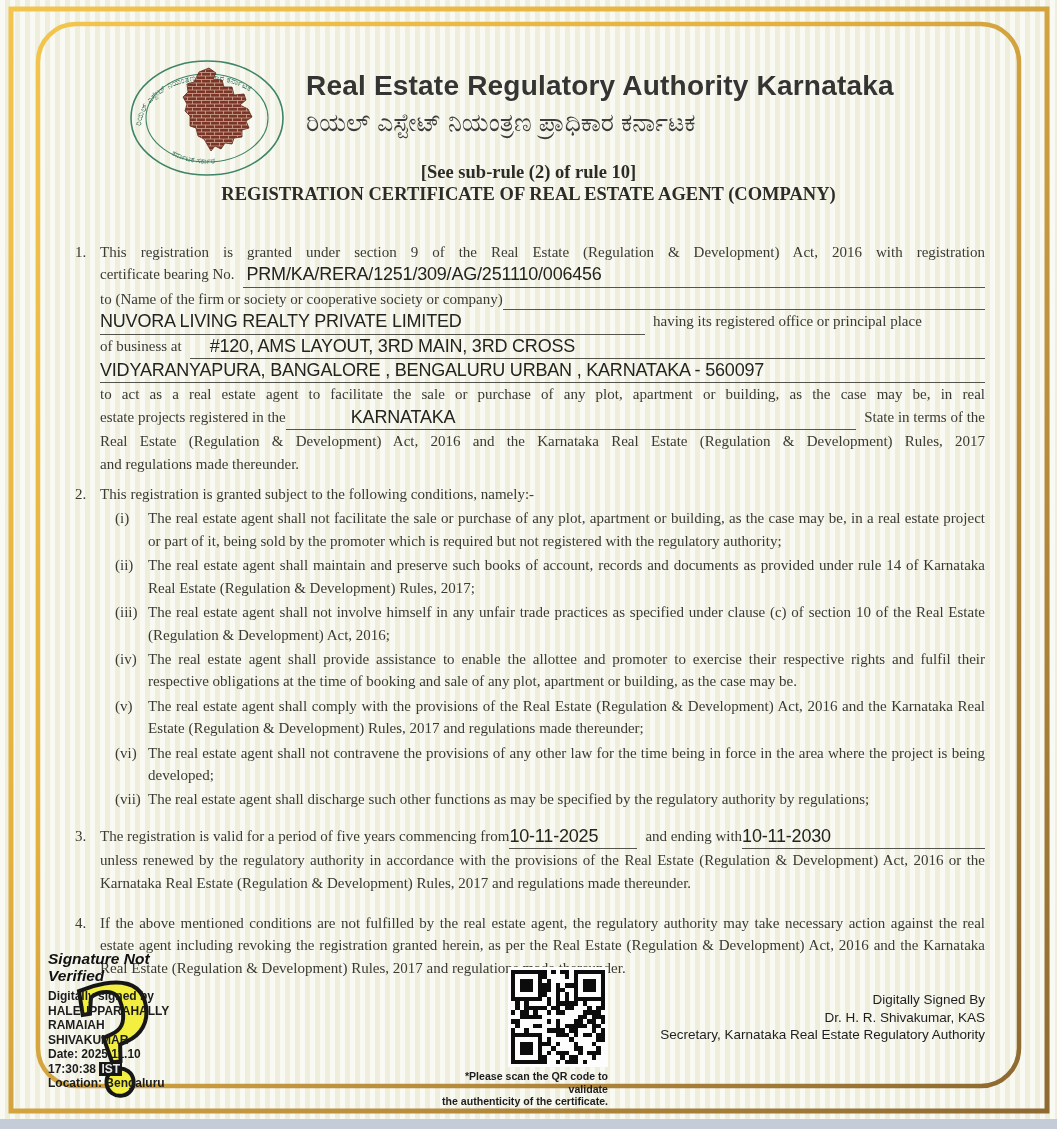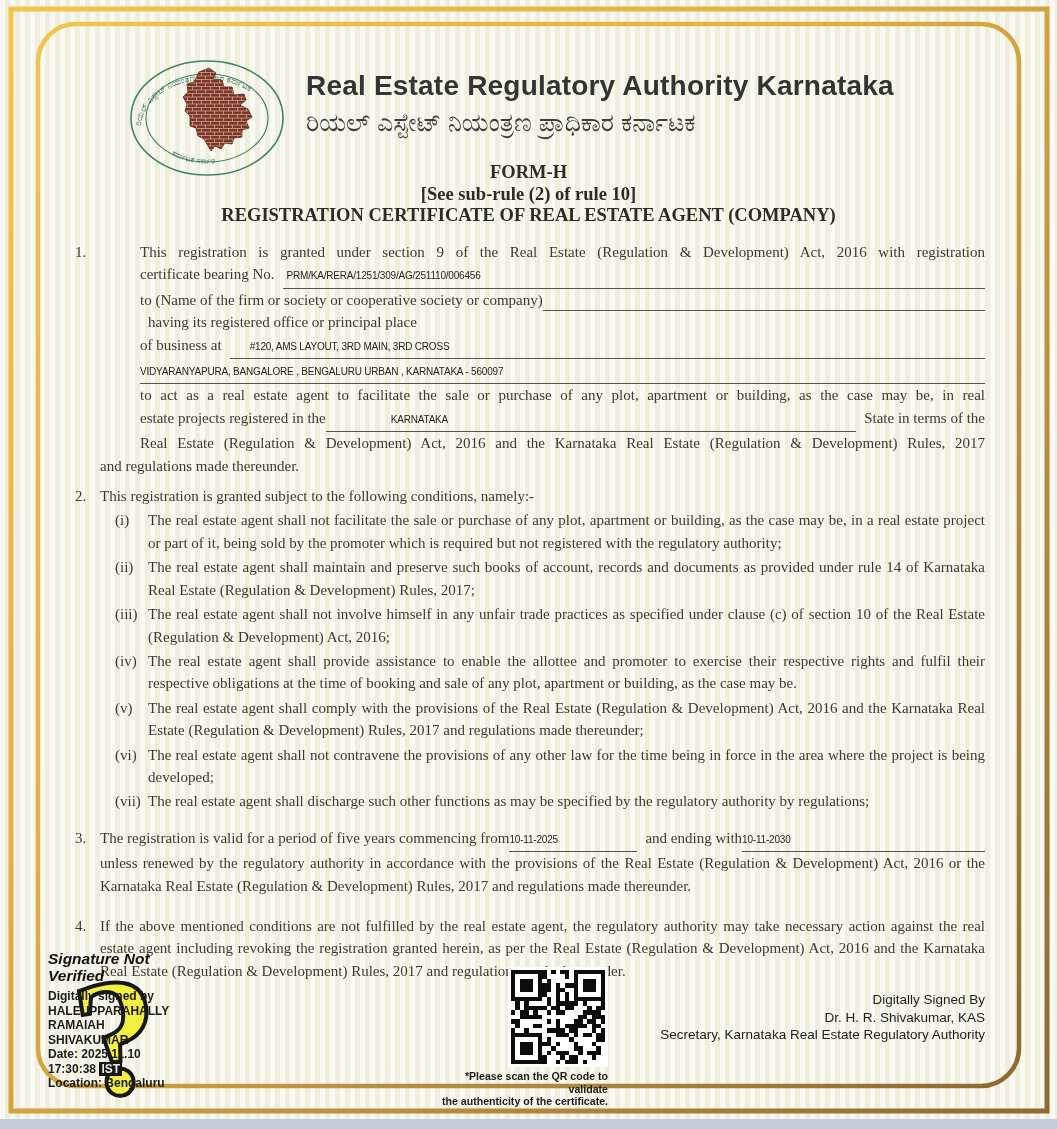--- a/index.html
+++ b/index.html
@@ -20,25 +20,25 @@
   .org-kn{font-size:25px;color:#3d3d3c;margin-top:6px;white-space:nowrap;}
   .formblock{position:absolute;left:0;right:0;top:162px;text-align:center;
     font-weight:bold;font-size:18.5px;line-height:21.5px;color:#2c2b25;}
 
   
   .content{position:absolute;left:75px;right:72px;top:241px;font-size:15px;line-height:22.4px;}
   .item{display:flex;}
   .inum{width:25px;flex:none;}
   .ibody{flex:1;min-width:0;}
   .just{text-align:justify;}
-  .pline{display:flex;align-items:stretch;white-space:nowrap;padding-left:40px;}
+  .pline{display:flex;align-items:stretch;white-space:nowrap;}
   .jl{text-align:justify;text-align-last:justify;}
   .fill{flex:1;border-bottom:1.4px solid #55544c;min-width:0;overflow:hidden;}
   .fillfix{border-bottom:1.4px solid #55544c;overflow:hidden;}
-  .val{font-family:"Liberation Sans",sans-serif;font-size:10px;letter-spacing:-.2px;color:#24241f;margin-top:10px;}
+  .val{font-family:"Liberation Sans",sans-serif;font-size:18px;letter-spacing:-.2px;color:#24241f;margin-top:10px;}
   .gap{width:8px;flex:none;}
   .conds{margin-left:15px;margin-top:1px;}
   .cond{display:flex;margin-top:2px;}
   .cnum{width:33px;flex:none;}
   .c3line{display:flex;align-items:stretch;white-space:nowrap;}
   .cfill{border-bottom:1.4px solid #55544c;text-align:left;}
   .m-t8{margin-top:8px;} .m-t14{margin-top:14px;} .m-t18{margin-top:18px;}
 
   
   .qmark{position:absolute;left:38px;top:948px;width:200px;height:170px;z-index:1;}
@@ -92,41 +92,41 @@
     </text>
     <path fill="url(#brick)" stroke="#5e261b" stroke-width="0.8" d="M72 14 l10 -4 7 5 -3 6 9 1 2 7 8 0 2 8 10 -1 2 6 -6 5 8 4 4 8 -6 4 3 7 -7 2 0 7 -8 1 -2 6 -7 -1 -4 6 -6 -3 -4 5 -7 -12 -6 -3 -2 -8 -6 -2 0 -10 -5 -5 2 -7 -4 -7 5 -5 -1 -8 7 -2 z"></path>
   </svg>
 
   <div class="titleblock">
     <div class="org-en">Real Estate Regulatory Authority Karnataka</div>
     <div class="org-kn">ರಿಯಲ್ ಎಸ್ಟೇಟ್ ನಿಯಂತ್ರಣ ಪ್ರಾಧಿಕಾರ ಕರ್ನಾಟಕ</div>
   </div>
 
   <div class="formblock">
-    <div>FORM-H</div>
     <div>[See sub-rule (2) of rule 10]</div>
     <div>REGISTRATION CERTIFICATE OF REAL ESTATE AGENT (COMPANY)</div>
   </div>
 
   <div class="content">
 
     <div class="item">
       <div class="inum">1.</div>
       <div class="ibody">
         <div class="pline jl" style="white-space:normal;display:block;">This registration is granted under section 9 of the Real Estate (Regulation &amp; Development) Act, 2016 with registration</div>
         <div class="pline">
           <span>certificate bearing  No.</span>
           <span class="gap"></span>
           <span class="fill"><span class="val" style="padding-left:4px;">PRM/KA/RERA/1251/309/AG/251110/006456</span></span>
         </div>
         <div class="pline">
           <span>to (Name of the firm or society or cooperative society or company)</span>
           <span class="fill"></span>
         </div>
         <div class="pline">
+          <span class="fillfix" style="width:545px;"><span class="val">NUVORA LIVING REALTY PRIVATE LIMITED</span></span>
           <span class="gap"></span>
           <span>having its registered office or principal place</span>
         </div>
         <div class="pline">
           <span>of business at</span>
           <span class="gap"></span>
           <span class="fill"><span class="val" style="padding-left:20px;">#120, AMS LAYOUT, 3RD MAIN, 3RD CROSS</span></span>
         </div>
         <div class="pline">
           <span class="fill"><span class="val">VIDYARANYAPURA, BANGALORE , BENGALURU URBAN , KARNATAKA - 560097</span></span>

